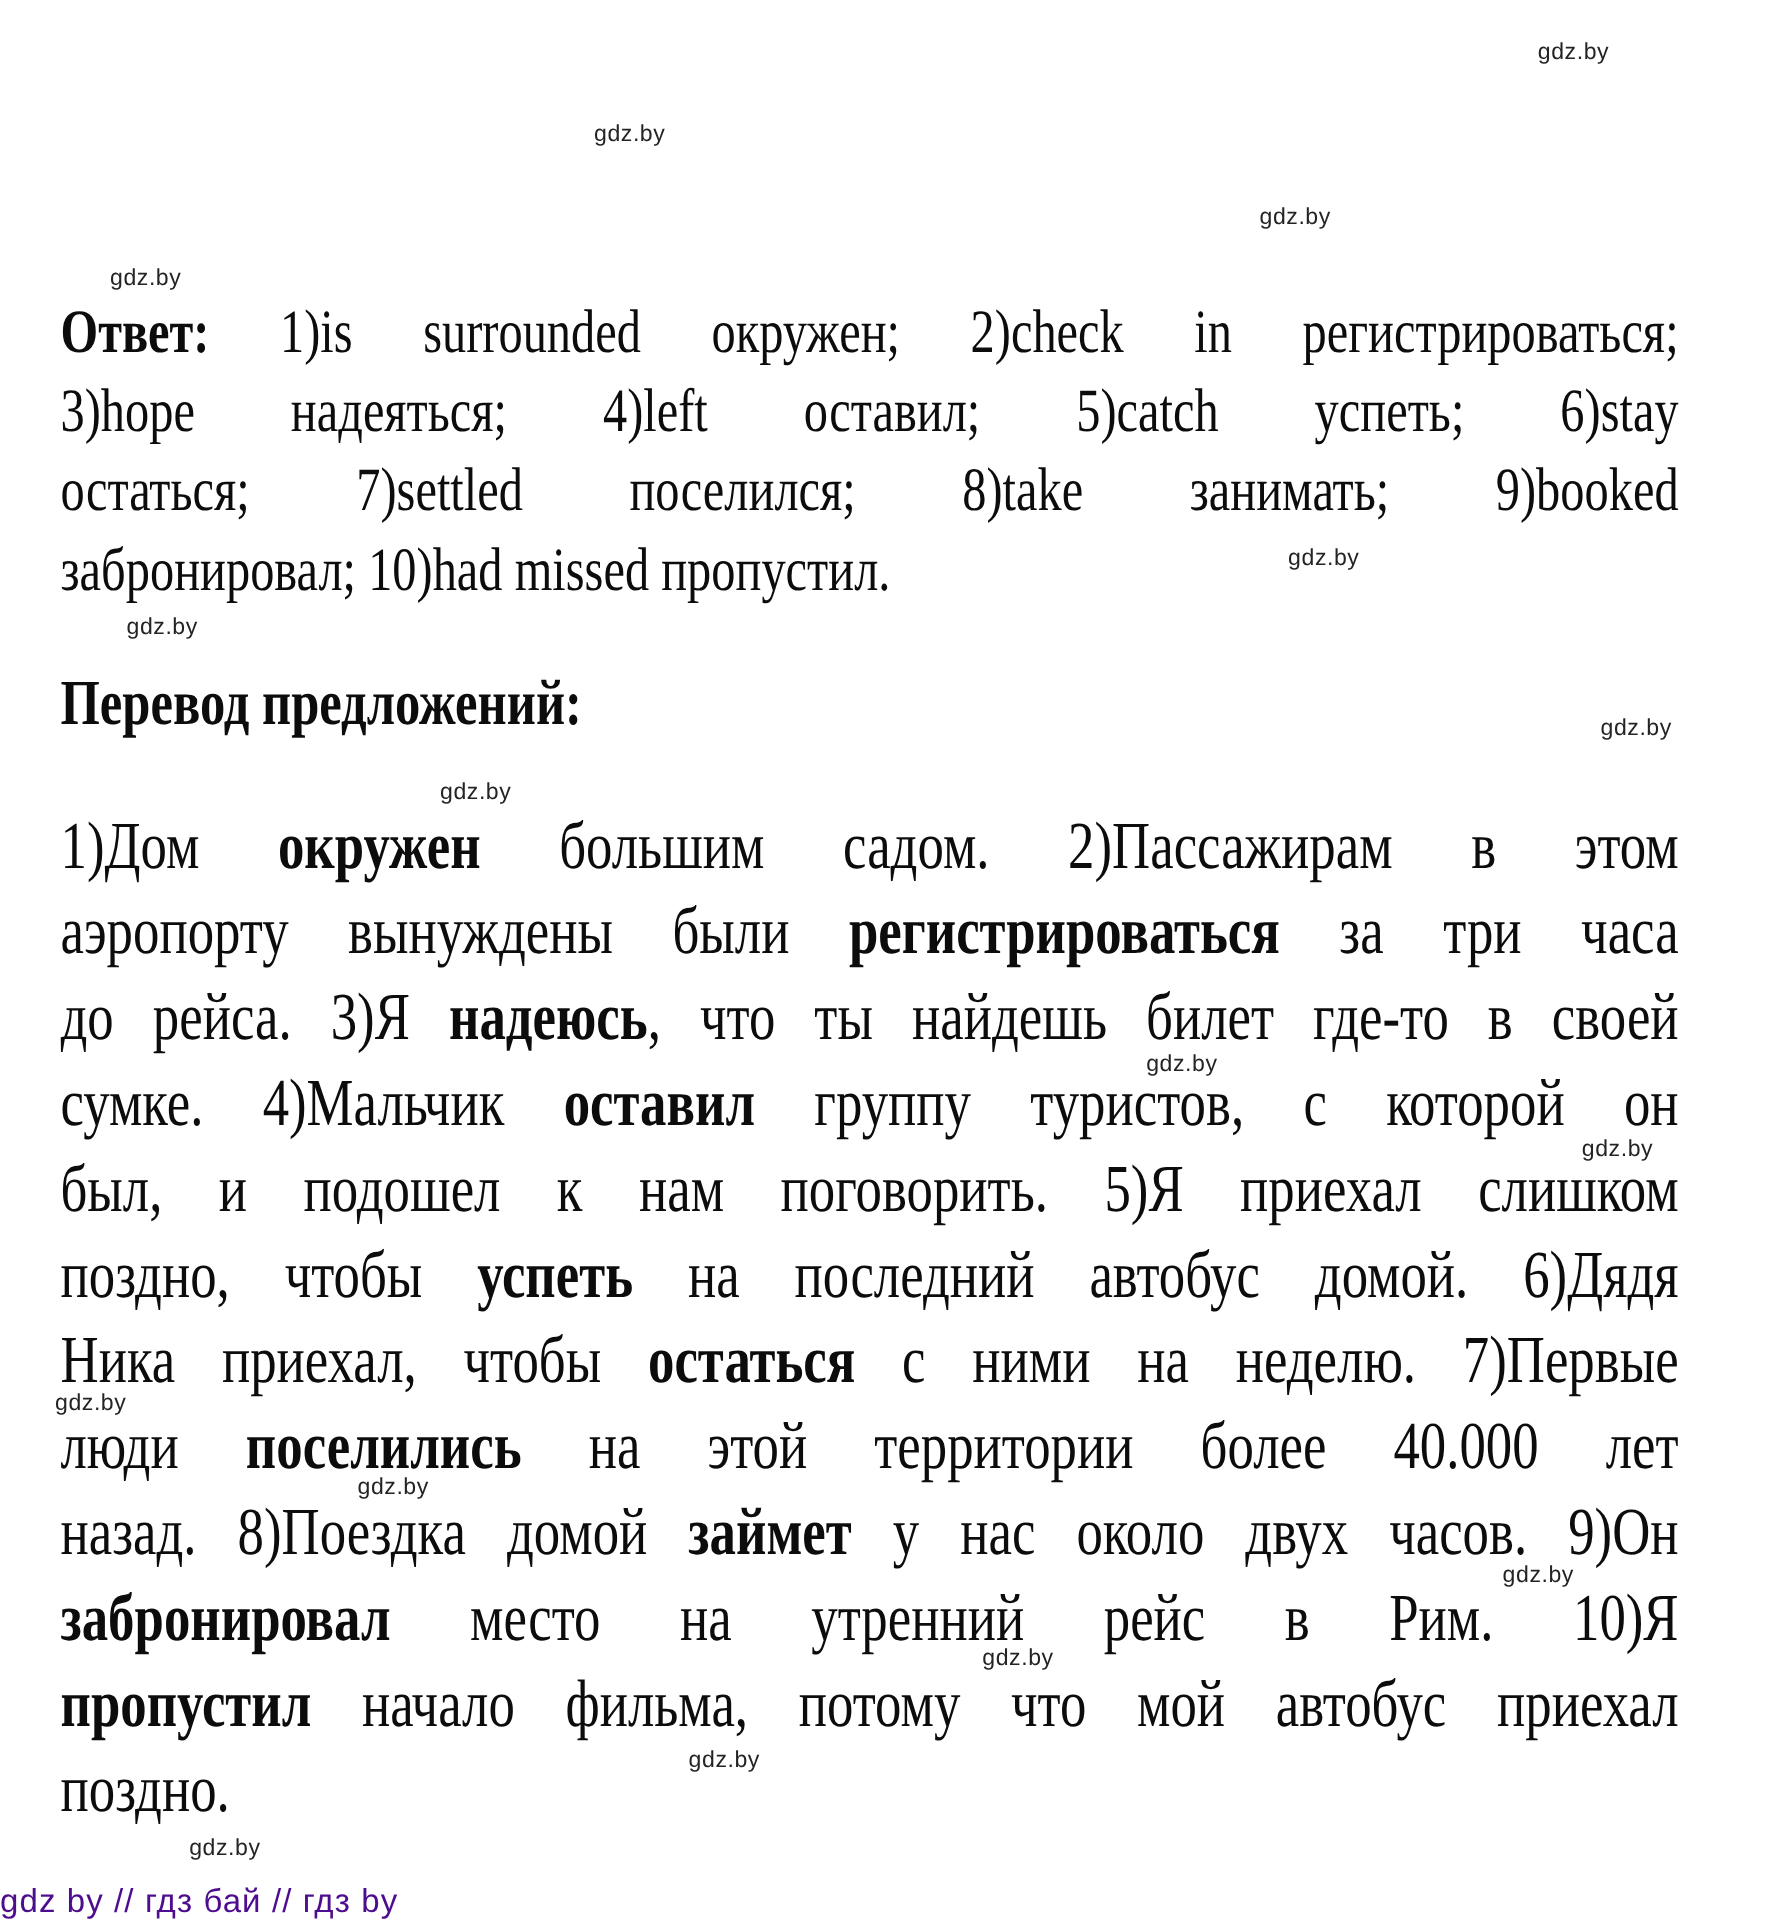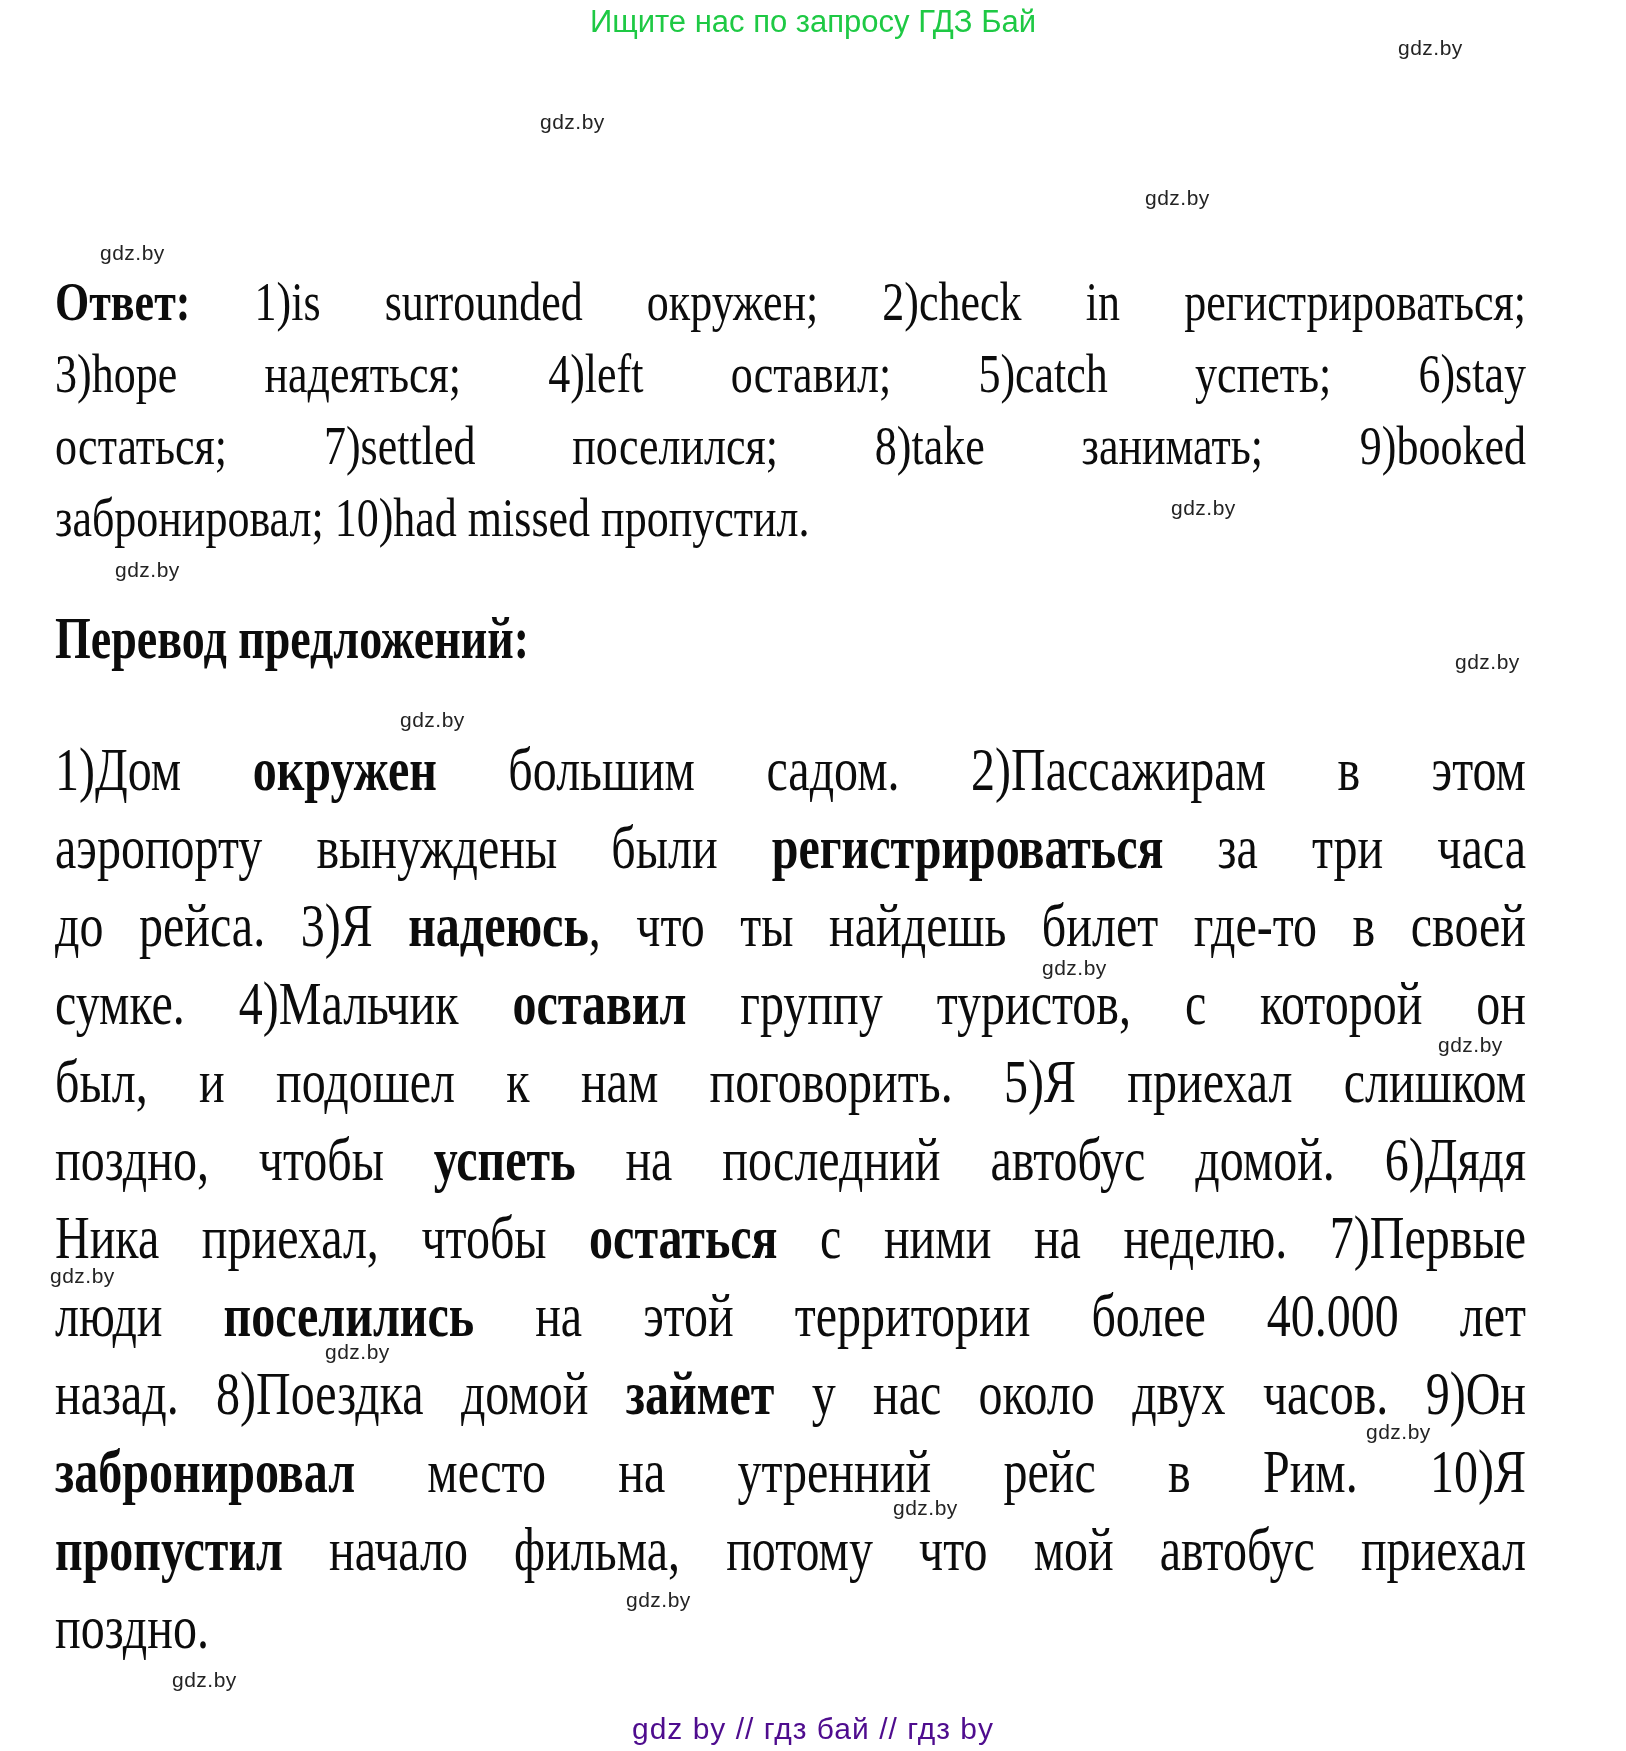--- a/index.html
+++ b/index.html
@@ -24,30 +24,29 @@
   .rich .line.j{text-align:justify;text-align-last:justify;}
   .b{font-weight:700;}
   .task{top:51px;font-size:50px;--lh:76px;}
   .answer{top:272px;font-size:44px;--lh:72px;}
   .heading{
     position:absolute;left:55px;top:614px;font-size:46px;font-weight:700;
     line-height:60px;transform:scaleY(1.27);transform-origin:0 80%;
   }
   .translation{top:737px;font-size:48px;--lh:78px;}
   .footer{
-    position:absolute;top:1712px;left:0;width:100%;text-align:center;
+    position:absolute;top:1712px;left:0;width:100%;text-align:left;
     font-family:"Liberation Sans",sans-serif;font-size:30px;
     color:var(--footerc,#4e0c8e);letter-spacing:1px;
   }
 </style>
 </head>
 <body>
 
 <div class="page">
-  <div class="promo">Ищите нас по запросу ГДЗ Бай</div>
 
   <div id="watermark-layer">
       <span class="wm" style="left: 1398px; top: 36px;">gdz.by</span>
       <span class="wm" style="left: 540px; top: 110px;">gdz.by</span>
       <span class="wm" style="left: 1145px; top: 186px;">gdz.by</span>
       <span class="wm" style="left: 100px; top: 241px;">gdz.by</span>
       <span class="wm" style="left: 1171px; top: 496px;">gdz.by</span>
       <span class="wm" style="left: 115px; top: 558px;">gdz.by</span>
       <span class="wm" style="left: 1455px; top: 650px;">gdz.by</span>
       <span class="wm" style="left: 400px; top: 708px;">gdz.by</span>

